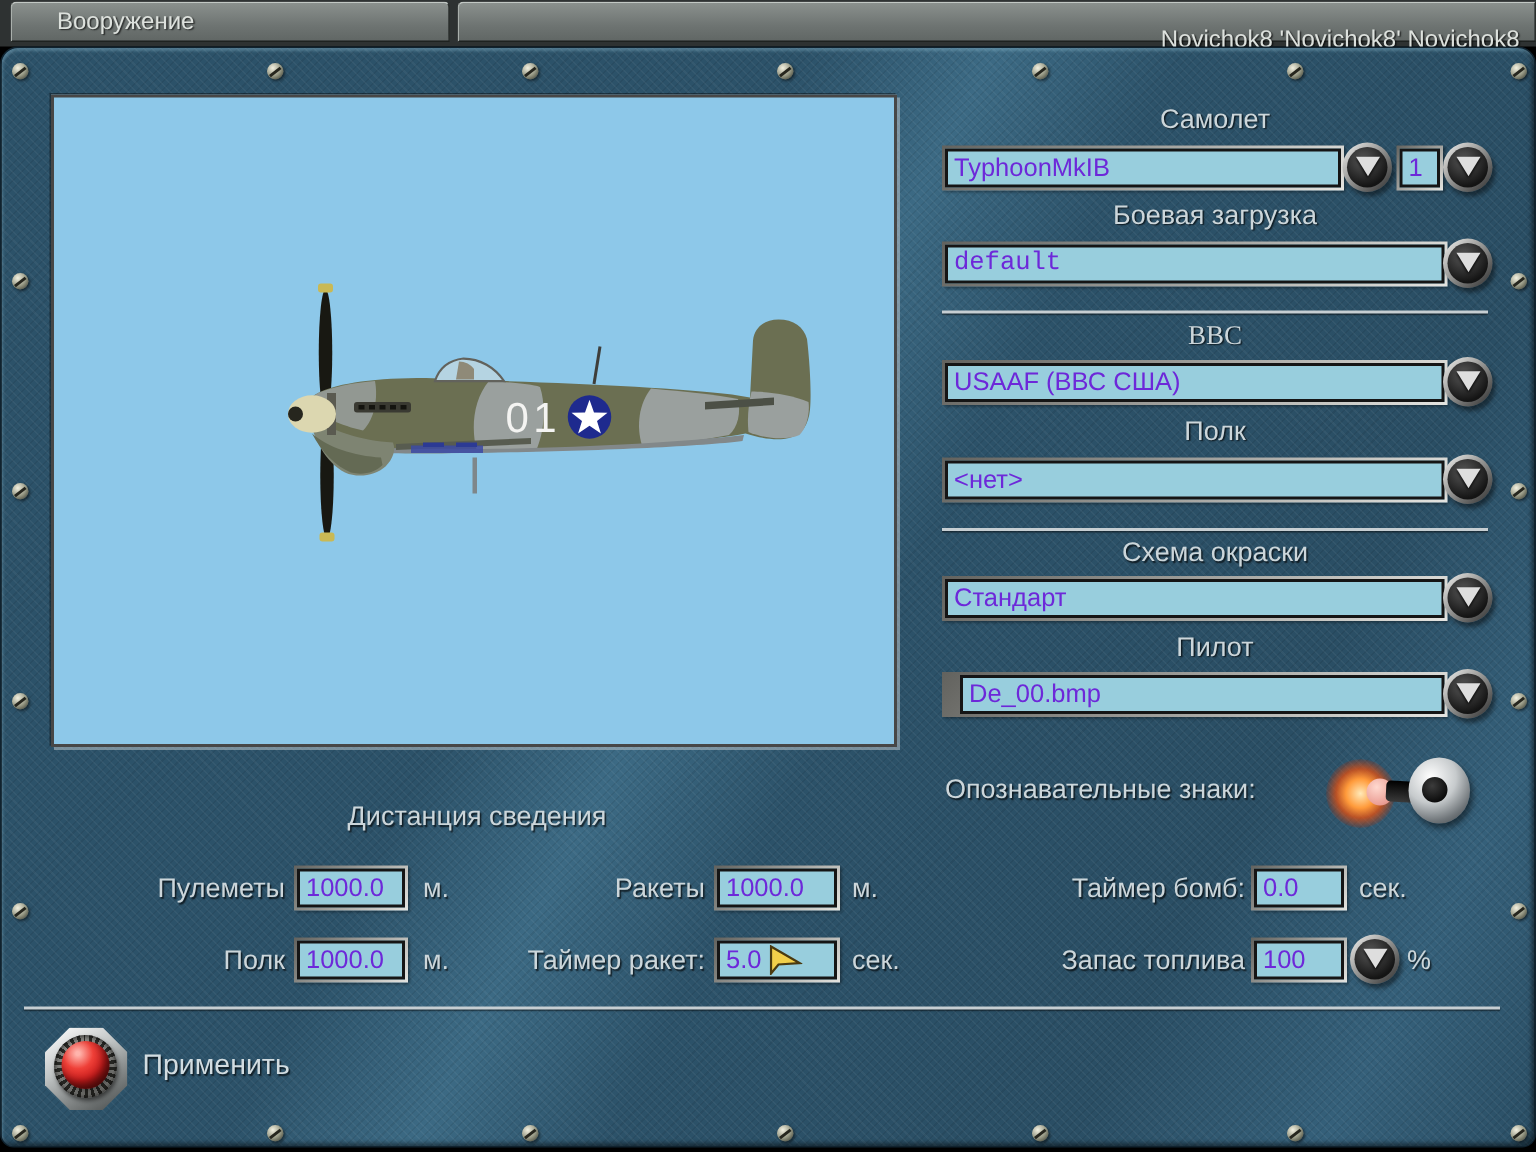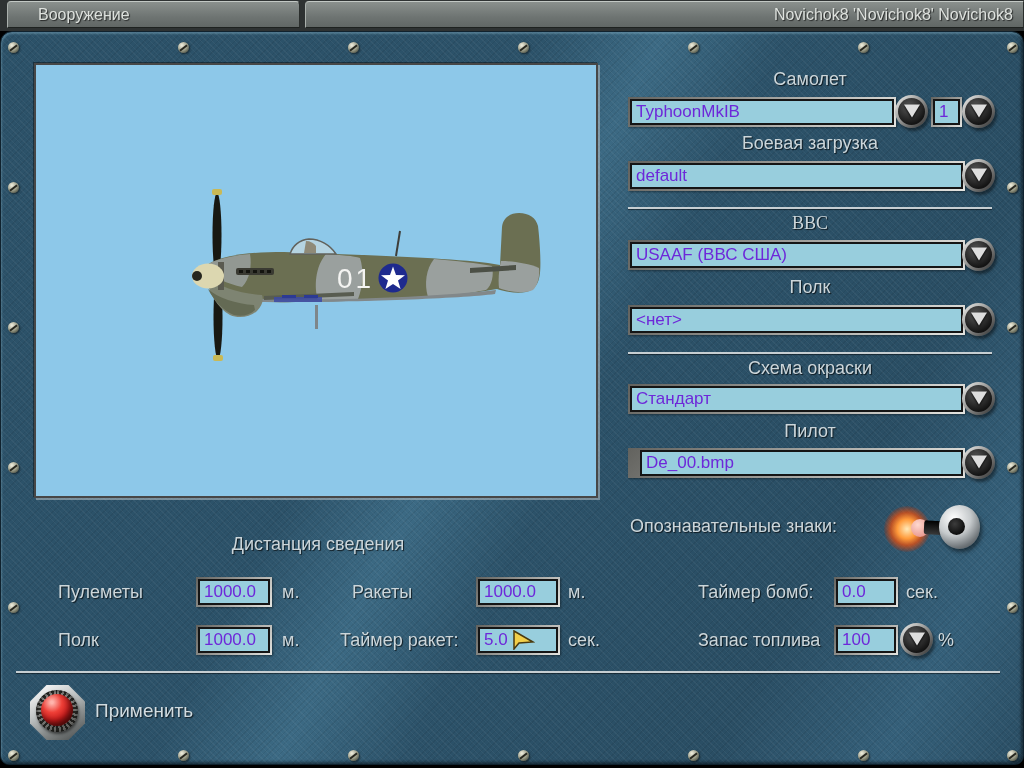--- a/index.html
+++ b/index.html
@@ -8,21 +8,21 @@
 
   
   #tabbar{position:absolute;left:0;top:0;width:1024px;height:31px;background:#2e3232;}
   .tab{position:absolute;top:1px;height:27px;background:linear-gradient(#8a908d,#6e7472 60%,#616765);
     border-top:1px solid #c2c8c4;border-left:1px solid #aab0ac;border-right:1px solid #2a2e2c;
     border-bottom:1px solid #1e2220;border-radius:4px 4px 0 0;box-sizing:border-box;}
   #tab-armament{left:7px;width:293px;}
   #tab-player{left:305px;width:719px;border-radius:4px 0 0 0;}
   .tab-text{position:absolute;top:4px;font-size:16px;color:#dde1dd;text-shadow:1px 1px 1px rgba(0,0,0,.65);white-space:nowrap;}
   #tab-armament .tab-text{left:30px;}
-  #tab-player .tab-text{right:10px;}
+  #tab-player .tab-text{right:10px;margin-top:12px;}
 
   
   #panel{position:absolute;left:0;top:31px;width:1024px;height:734px;
     background:
       repeating-linear-gradient(45deg, rgba(255,255,255,.045) 0 1px, rgba(0,0,0,0) 1px 4px),
       repeating-linear-gradient(-45deg, rgba(0,0,0,.07) 0 1px, rgba(0,0,0,0) 1px 4px),
       linear-gradient(118deg,#2c5269 0%,#2c5269 38%,#3c6a84 47%,#2c5269 56%,#2a4e64 78%,#35607a 90%,#2a4e64 100%);
     border-radius:12px 12px 9px 9px;box-sizing:border-box;border:1px solid #10222e;
     box-shadow:inset 1px 2px 2px rgba(150,195,215,.35), inset -2px -2px 3px rgba(0,0,0,.45);}
 
@@ -32,21 +32,21 @@
   .screw::after{content:"";position:absolute;left:1px;top:4.5px;width:9px;height:2px;background:#26261e;transform:rotate(-38deg);}
 
   
   #preview{position:absolute;left:34px;top:63px;width:560px;height:431px;background:#8dc8e9;
     border:2px solid #474747;box-shadow:2px 2px 0 rgba(185,195,200,.55), -1px -1px 0 rgba(0,0,0,.4);}
   #preview svg{position:absolute;left:0;top:0;width:100%;height:100%;}
 
   
   .lbl{position:absolute;font-size:18px;color:#ccd6da;text-shadow:1px 1px 1px rgba(0,0,0,.7);white-space:nowrap;}
   .center{text-align:center;}
-  .right{}
+  .right{text-align:right;}
 
   
   .field{position:absolute;height:30px;box-sizing:border-box;padding:2px;
     background:linear-gradient(135deg,#62625e,#9c9c98 45%,#e4e4e0);box-shadow:1px 1px 2px rgba(0,0,0,.4);}
   .field .inner{width:100%;height:100%;box-sizing:border-box;border:2px solid #151515;background:#98cedd;
     font-size:17px;color:#6d28d9;padding:0 4px;line-height:22px;white-space:nowrap;overflow:hidden;}
 
   .sep{position:absolute;height:2px;background:#c6ced2;box-shadow:0 1px 1px rgba(0,0,0,.5);}
 
   
@@ -193,21 +193,21 @@
   <div class="field" style="left:628px;top:97px;width:268px;">
     <div class="inner">TyphoonMkIB</div>
   </div>
   <div class="cbtn" style="left:895px;top:95px;"></div>
   <div class="field" style="left:931px;top:97px;width:31px;">
     <div class="inner">1</div>
   </div>
   <div class="cbtn" style="left:962px;top:95px;"></div>
 
   <div class="lbl center" style="left:628px;top:133px;width:364px;">Боевая загрузка</div>
-  <div class="field" style="left:628px;top:161px;width:337px;">
+  <div class="field" style="left:628px;top:161px;width:337px;font-family:Liberation Mono, monospace;">
     <div class="inner">default</div>
   </div>
   <div class="cbtn" style="left:962px;top:159px;"></div>
 
   <div class="sep" style="left:628px;top:207px;width:364px;"></div>
 
   <div class="lbl center" style="left:628px;top:213px;width:364px;font-family:Liberation Serif, serif;">ВВС</div>
   <div class="field" style="left:628px;top:240px;width:337px;">
     <div class="inner">USAAF (ВВС США)</div>
   </div>

